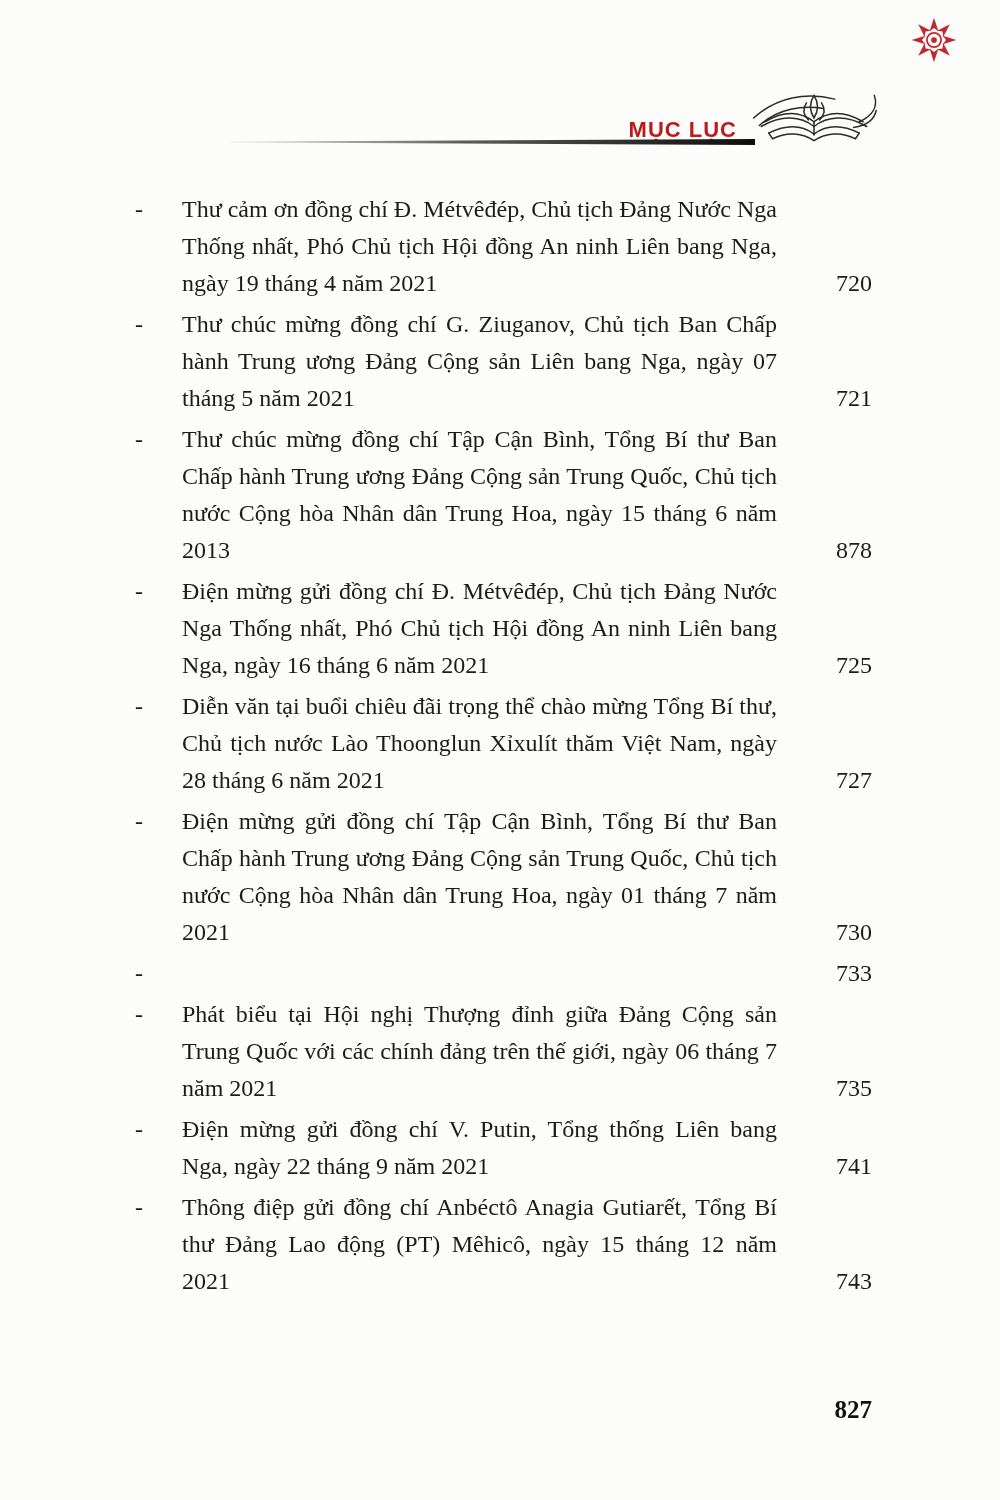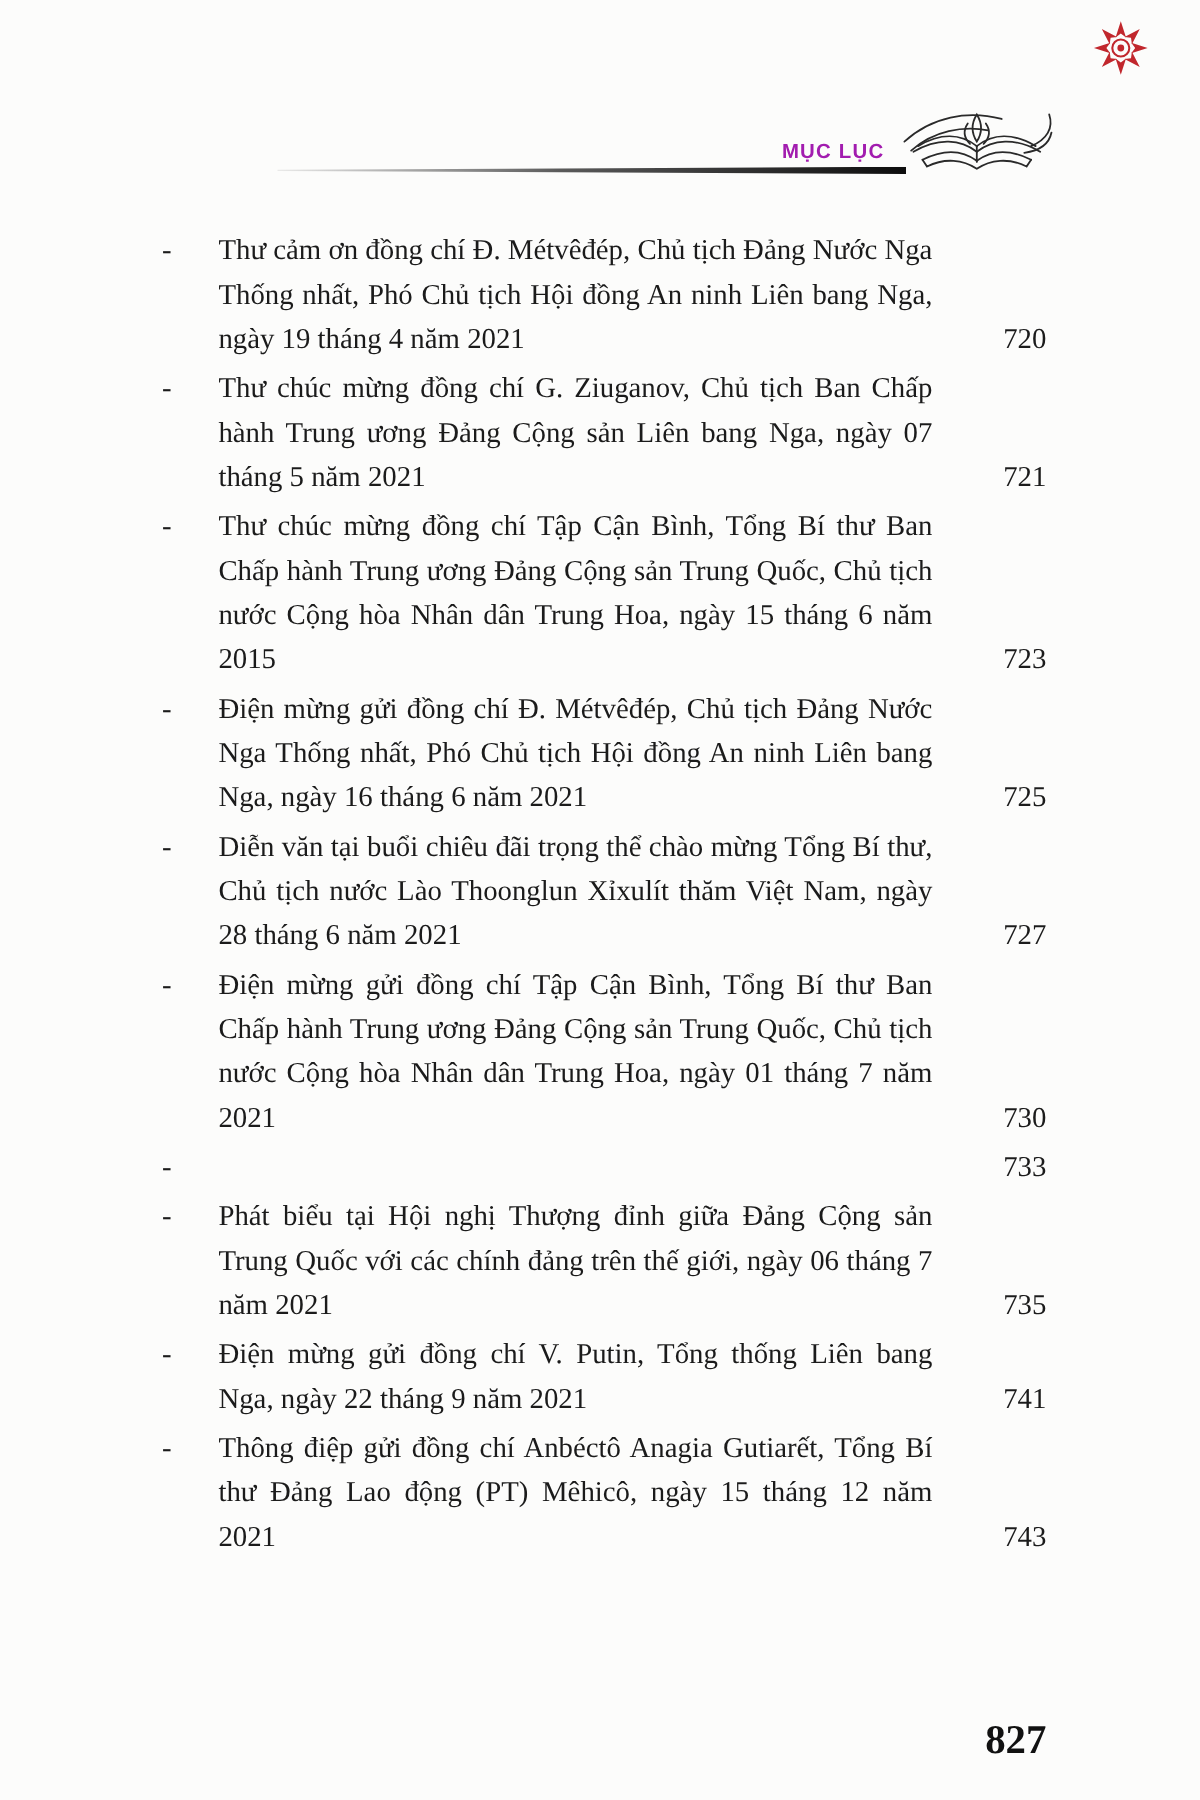--- a/index.html
+++ b/index.html
@@ -16,23 +16,23 @@
     overflow: hidden;
   }
 
   
   .header-title {
     position: absolute;
     top: 117px;
     right: 263px;
     font-family: "Liberation Sans", sans-serif;
     font-weight: bold;
-    font-size: 17px;
+    font-size: 22px;
     letter-spacing: 1px;
-    color: #a21caf;
+    color: #b91c1c;
   }
   .header-rule {
     position: absolute;
     top: 139px;
     left: 231px;
     width: 524px;
     height: 6px;
     background: linear-gradient(to right, rgba(130,130,130,0.15), #5a5a5a 45%, #0d0d0d);
     clip-path: polygon(0 42%, 100% 0, 100% 100%, 0 58%);
   }
@@ -80,24 +80,23 @@
     align-self: flex-end;
     text-align: left;
     white-space: nowrap;
   }
 
   
   .footer-pageno {
     position: absolute;
     top: 1396px;
     right: 128px;
-    font-size: 34px;
+    font-size: 25px;
     font-weight: bold;
     color: #111;
-    margin-top: 36px;
   }
 
   svg .ink { stroke: #2a2a2a; stroke-width: 1.6; fill: none; stroke-linecap: round; }
 </style>
 </head>
 <body>
 
 <div class="page-canvas">
 
   <div class="emblem-wrap">
@@ -149,22 +148,22 @@
         <span class="text">Thư cảm ơn đồng chí Đ. Métvêđép, Chủ tịch Đảng Nước Nga Thống nhất, Phó Chủ tịch Hội đồng An ninh Liên bang Nga, ngày 19 tháng 4 năm 2021</span>
         <span class="pageno">720</span>
       </div>
       <div class="entry">
         <span class="dash">-</span>
         <span class="text">Thư chúc mừng đồng chí G. Ziuganov, Chủ tịch Ban Chấp hành Trung ương Đảng Cộng sản Liên bang Nga, ngày 07 tháng 5 năm 2021</span>
         <span class="pageno">721</span>
       </div>
       <div class="entry">
         <span class="dash">-</span>
-        <span class="text">Thư chúc mừng đồng chí Tập Cận Bình, Tổng Bí thư Ban Chấp hành Trung ương Đảng Cộng sản Trung Quốc, Chủ tịch nước Cộng hòa Nhân dân Trung Hoa, ngày 15 tháng 6 năm 2015</span>
-        <span class="pageno">723</span>
+        <span class="text">Thư chúc mừng đồng chí Tập Cận Bình, Tổng Bí thư Ban Chấp hành Trung ương Đảng Cộng sản Trung Quốc, Chủ tịch nước Cộng hòa Nhân dân Trung Hoa, ngày 15 tháng 6 năm 2013</span>
+        <span class="pageno">878</span>
       </div>
       <div class="entry">
         <span class="dash">-</span>
         <span class="text">Điện mừng gửi đồng chí Đ. Métvêđép, Chủ tịch Đảng Nước Nga Thống nhất, Phó Chủ tịch Hội đồng An ninh Liên bang Nga, ngày 16 tháng 6 năm 2021</span>
         <span class="pageno">725</span>
       </div>
       <div class="entry">
         <span class="dash">-</span>
         <span class="text">Diễn văn tại buổi chiêu đãi trọng thể chào mừng Tổng Bí thư, Chủ tịch nước Lào Thoonglun Xỉxulít thăm Việt Nam, ngày 28 tháng 6 năm 2021</span>
         <span class="pageno">727</span>

